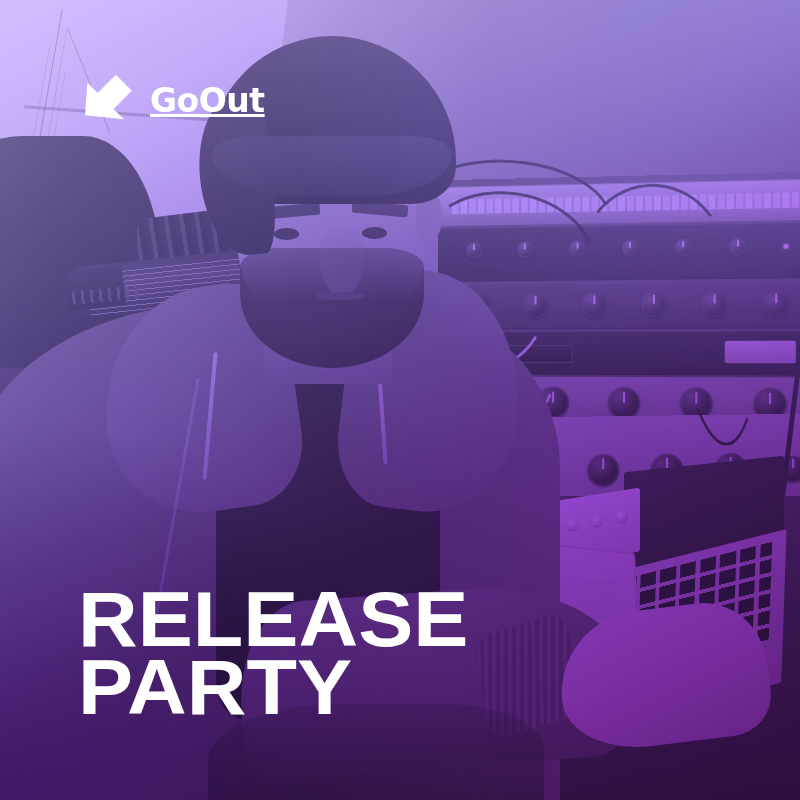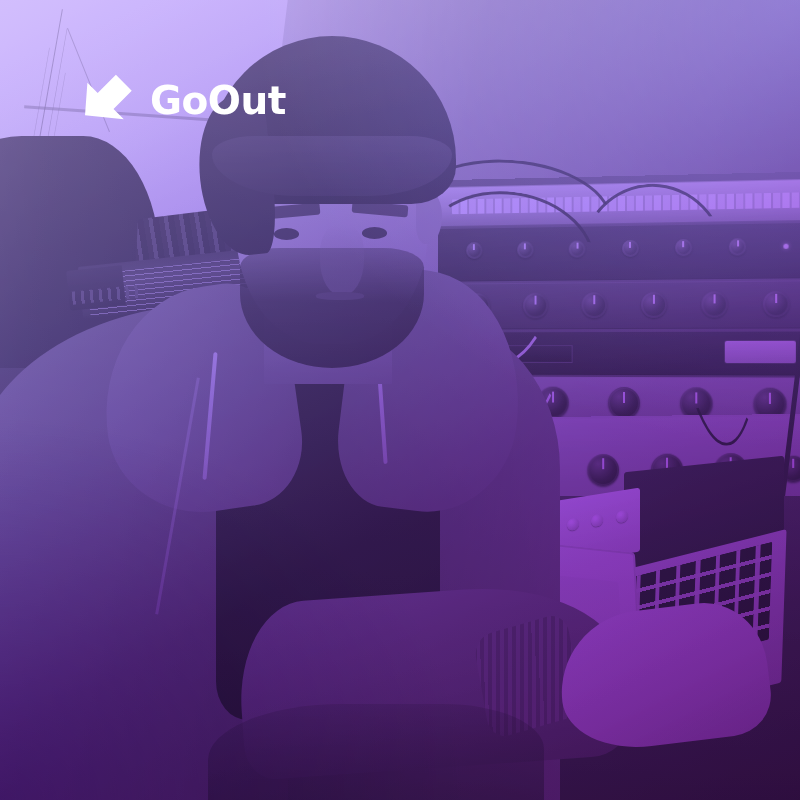--- a/index.html
+++ b/index.html
@@ -650,26 +650,27 @@
     gap: 16px;
   }
   .logo-mark {
     width: 56px;
     height: 56px;
     display: block;
     flex: none;
   }
   .logo-word {
     color: #ffffff;
-    font-size: 39px;
+    font-size: 33px;
     line-height: 1;
     font-weight: 700;
     letter-spacing: -0.5px;
     font-family: "DejaVu Sans", sans-serif;
     white-space: nowrap;
+    text-decoration: underline;
   }
 
   .headline {
     position: absolute;
     left: 78px;
     bottom: 78px;
     color: #ffffff;
   }
   .headline-line {
     display: block;
@@ -858,15 +859,19 @@
 
   <div class="content">
 
     <div class="logo">
       <svg class="logo-mark" viewBox="0 0 100 100" aria-hidden="true">
         <path d="M70 6 L70 52 L96 52 L42 96 L4 52 L30 52 L30 6 Z" fill="#ffffff" transform="rotate(45 50 51)"></path>
       </svg>
       <span class="logo-word">GoOut</span>
     </div>
 
+    <div class="headline">
+      <span class="headline-line">RELEASE</span>
+      <span class="headline-line">PARTY</span>
+    </div>
 
   </div>
 </div>
 
 </body></html>

